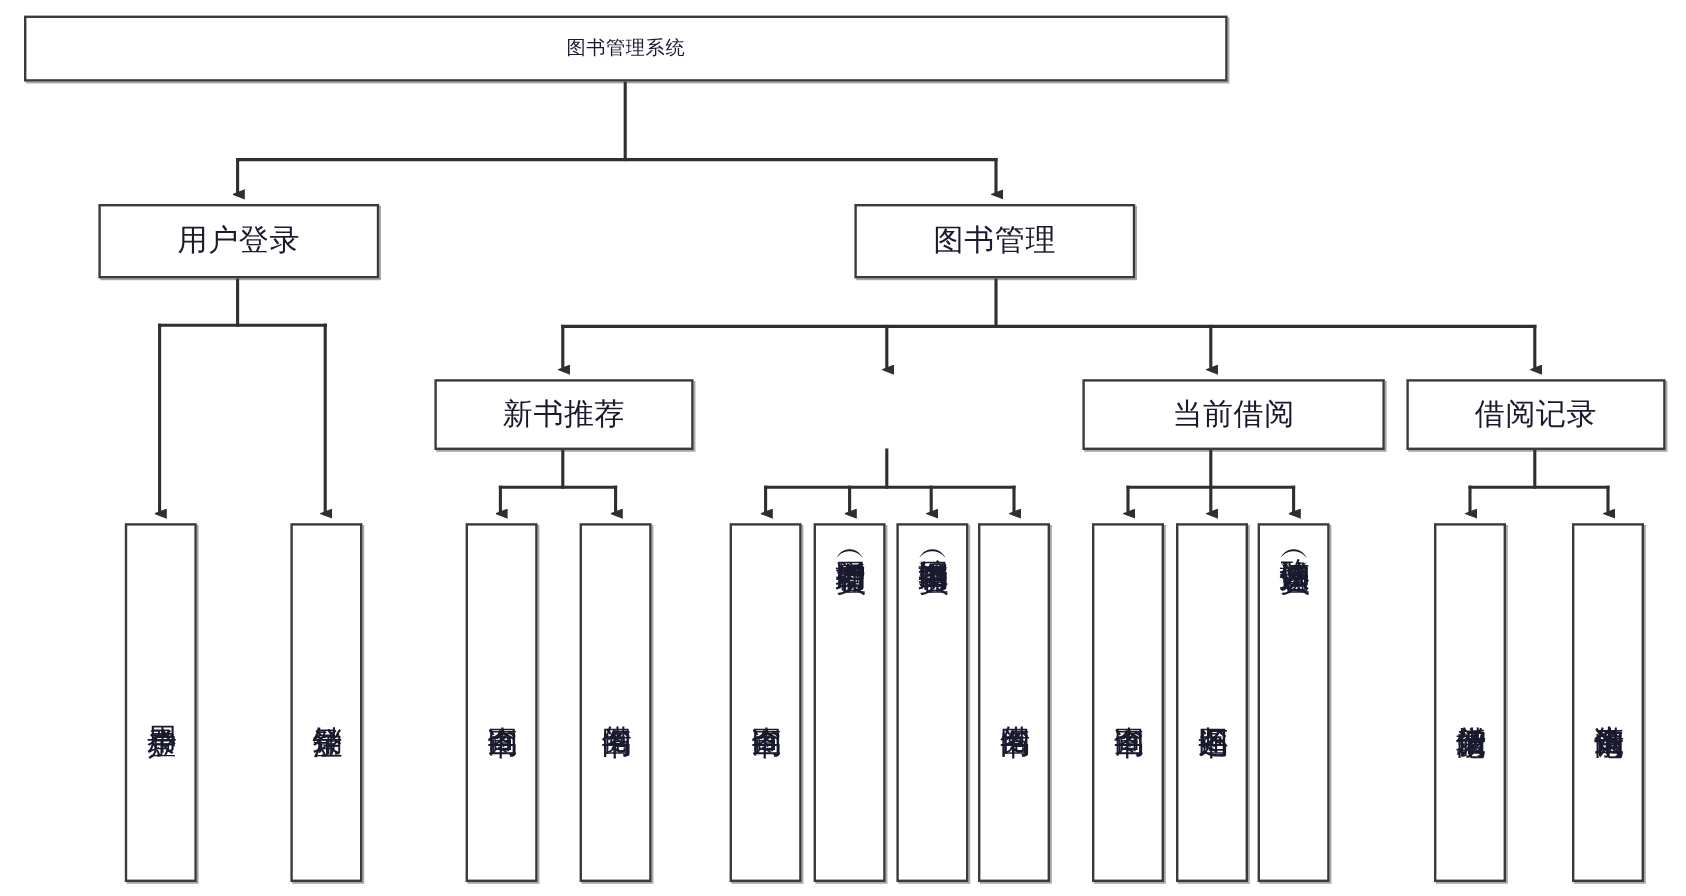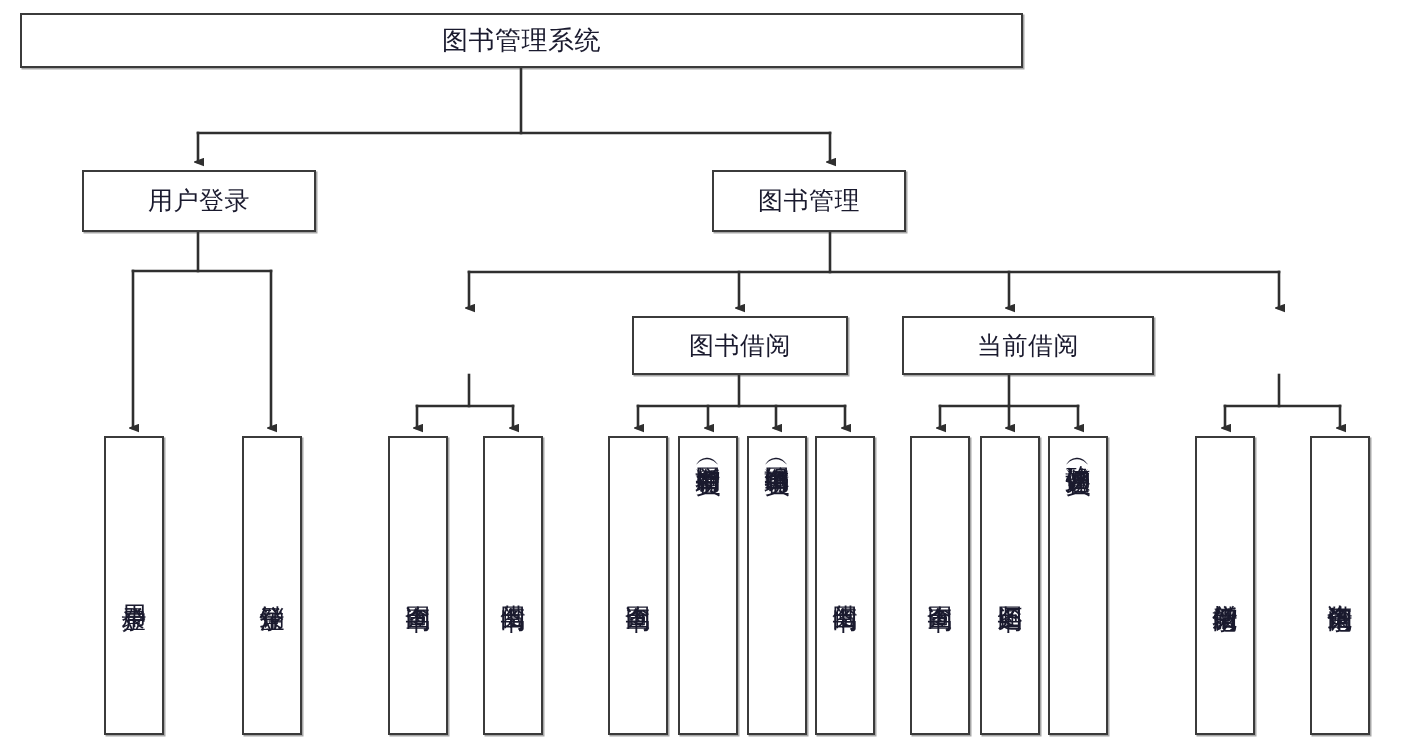--- a/index.html
+++ b/index.html
@@ -37,21 +37,21 @@
     color: #1a1a2e;
   }
   .node-h .label {
     font-size: 25px;
     line-height: 1.1;
     letter-spacing: 0.5px;
     white-space: nowrap;
     text-align: center;
   }
   .node-root .label {
-    font-size: 26px;
+    font-size: 16px;
   }
   .node-v {
     align-items: flex-start;
     justify-content: center;
     padding-top: 6px;
   }
   .node-v .label {
     font-size: 25px;
     line-height: 1.08;
     writing-mode: vertical-rl;
@@ -130,29 +130,32 @@
     </g>
   </svg>
 
   <div class="node node-h node-root" style="left:20px; top:13px; width:1003px; height:55px;">
     <span class="label">图书管理系统</span>
   </div>
 
   <div class="node node-h" style="left:82px; top:170px; width:234px; height:62px;">
     <span class="label">用户登录</span>
   </div>
-  <div class="node node-h" style="left:712px; top:170px; width:194px; height:62px;">
+  <div class="node node-h" style="left:712px; top:170px; width:234px; height:62px;">
     <span class="label">图书管理</span>
   </div>
 
-  <div class="node node-h" style="left:632px; top:316px; width:216px; height:59px;">
-    <span class="label">图书借阅</span>
+  <div class="node node-h" style="left:362px; top:316px; width:216px; height:59px;">
+    <span class="label">新书推荐</span>
   </div>
   <div class="node node-h" style="left:902px; top:316px; width:252px; height:59px;">
     <span class="label">当前借阅</span>
+  </div>
+  <div class="node node-h" style="left:1172px; top:316px; width:216px; height:59px;">
+    <span class="label">借阅记录</span>
   </div>
 
   <div class="node node-v v-center" style="left:104px; top:436px; width:60px; height:299px;">
     <span class="label">用户登录</span>
   </div>
   <div class="node node-v v-center" style="left:242px; top:436px; width:60px; height:299px;">
     <span class="label">注销登录</span>
   </div>
   <div class="node node-v v-center" style="left:388px; top:436px; width:60px; height:299px;">
     <span class="label">查询图书</span>

